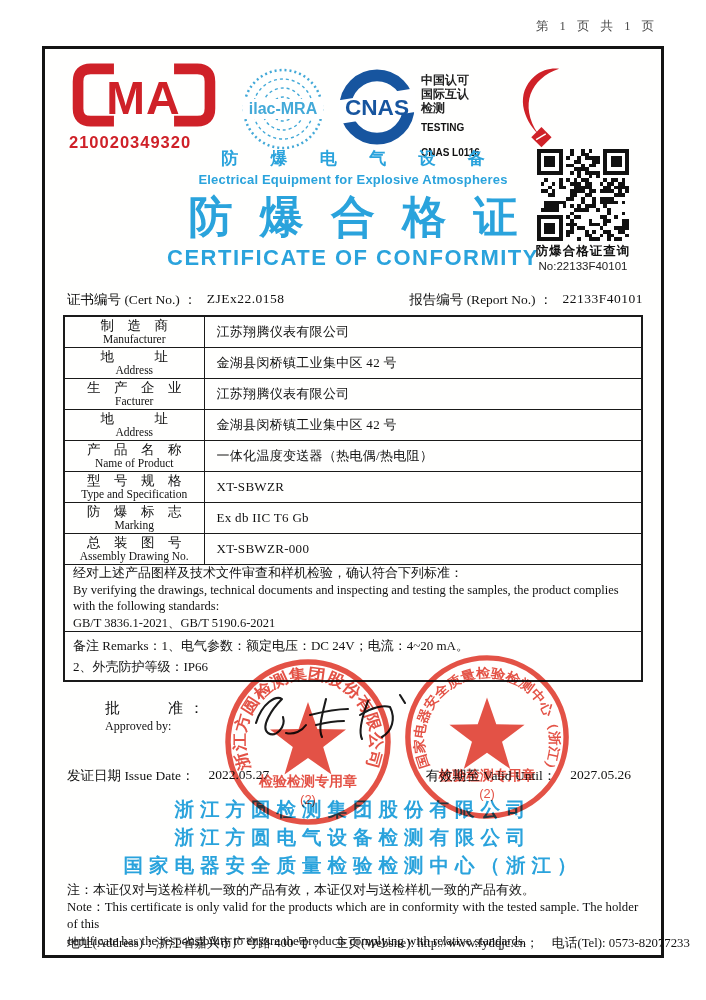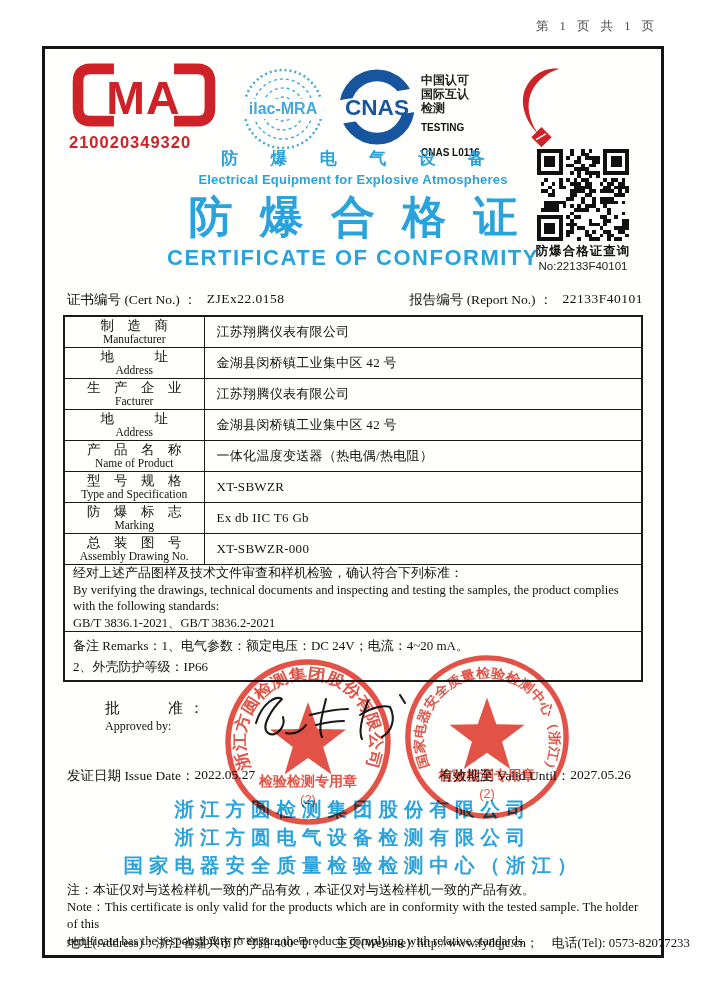--- a/index.html
+++ b/index.html
@@ -66,21 +66,21 @@
   
   .sec-approval { position:absolute; top:642px; left:60px; right:18px; height:62px; }
   .approve-lbl .cn { font-size:15px; letter-spacing:6px; color:#111; }
   .approve-lbl .en { font-size:12px; color:#111; margin-top:1px; }
   .approve-lbl { display:inline-block; vertical-align:top; margin-top:8px; }
   .signature { display:inline-block; vertical-align:top; margin-left:28px; margin-top:-4px; }
 
   
   .sec-dates { position:absolute; top:718px; left:22px; right:30px;
                display:flex; justify-content:space-between; font-size:13.5px; color:#111; }
-  .date-group { display:flex; gap:0; }
+  .date-group { display:flex; gap:14px; }
 
   
   .sec-issuers { position:absolute; top:746px; left:18px; right:18px; text-align:center;
                  font-family:"Liberation Sans","DejaVu Sans",sans-serif; }
   .issuer { font-size:19.5px; font-weight:bold; color:#2aa3dc; letter-spacing:6px;
             line-height:28px; }
 
   
   .stamp { position:absolute; mix-blend-mode:multiply; opacity:0.88; z-index:6; }
   .stamp-left  { left:218px; top:652px; }
@@ -431,21 +431,21 @@
             <td class="lbl">
                 <div class="cn">总　装　图　号</div>
                 <div class="en">Assembly Drawing No.</div>
               </td>
             <td class="val">XT-SBWZR-000</td>
           </tr>
           <tr>
             <td class="wide" colspan="2">
               <div class="cnline">经对上述产品图样及技术文件审查和样机检验，确认符合下列标准：</div>
               <div>By verifying the drawings, technical documents and inspecting and testing the samples, the product complies with the following standards:</div>
-              <div>GB/T 3836.1-2021、GB/T 3836.2-2021</div>
+              <div>GB/T 3836.1-2021、GB/T 5190.6-2021</div>
             </td>
           </tr>
           <tr>
             <td class="rem" colspan="2">
               <div>备注 Remarks：1、电气参数：额定电压：DC 24V；电流：4~20 mA。</div>
               <div>2、外壳防护等级：IP66</div>
             </td>
           </tr>
         </tbody>
       </table>

